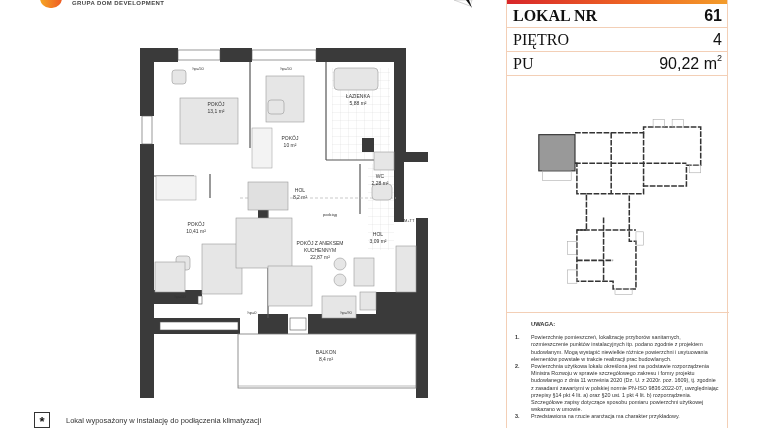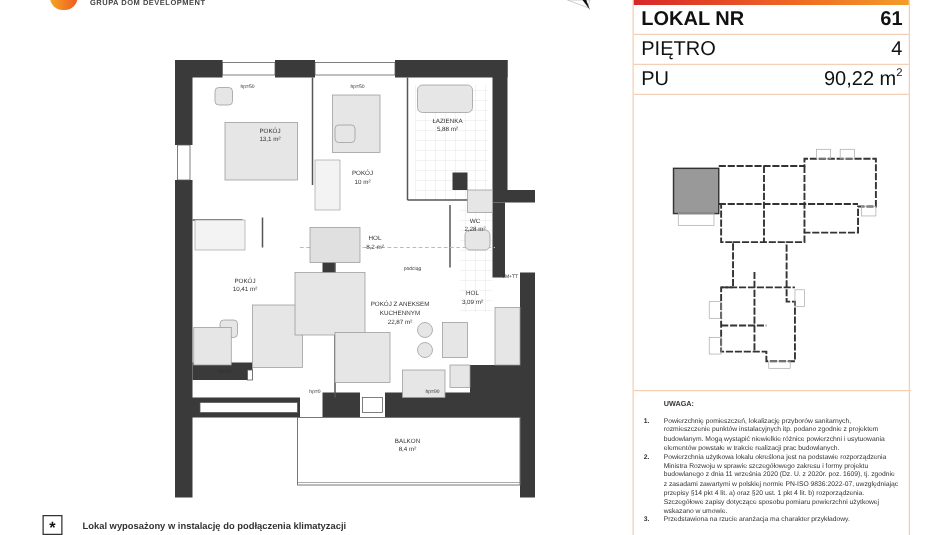--- a/index.html
+++ b/index.html
@@ -14,33 +14,33 @@
   
   .compass { position: absolute; left: 452px; top: 0; width: 28px; height: 10px; }
 
   
   .plan { position: absolute; left: 140px; top: 48px; width: 300px; height: 350px; }
 
   
   .info { position: absolute; left: 506px; top: 0; width: 222px; height: 428px; border-left: 1px solid #f3cfb6; border-right: 1px solid #f3cfb6; }
   .info-bar { height: 4px; background: linear-gradient(90deg,#d8262a,#ef6a23 60%,#f39c2a); }
   .info-row { display: flex; justify-content: space-between; align-items: center; height: 24px; padding: 0 5px 0 6px; border-bottom: 1px solid #f3cfb6; font-size: 16px; }
-  .info-row .k { font-weight: normal; }
+  .info-row .k { font-weight: normal; font-family: Liberation Serif, serif; }
   .info-row.bold .k, .info-row.bold .v { font-weight: bold; }
   .info-row .v sup { font-size: 9px; vertical-align: top; position: relative; top: -2px; }
   .keyplan { position: absolute; left: 8px; top: 108px; width: 200px; height: 200px; }
   .notes { position: absolute; left: 0; top: 312px; width: 222px; border-top: 1px solid #f3cfb6; padding: 8px 10px 0 8px; font-size: 5.4px; line-height: 7.2px; color: #333; }
   .notes-title { font-weight: bold; margin-left: 16px; margin-bottom: 6px; font-size: 5.8px; }
   .note { display: flex; margin-bottom: 0; }
   .note-num { width: 16px; font-weight: bold; flex-shrink: 0; }
 
   
   .legend { position: absolute; left: 34px; top: 412px; display: flex; align-items: center; }
   .legend-box { width: 16px; height: 16px; border: 1px solid #333; display: flex; align-items: center; justify-content: center; font-size: 13px; font-weight: bold; line-height: 1; padding-top: 3px; }
-  .legend-text { margin-left: 16px; font-size: 7.5px; color: #333; font-weight: bold; }
+  .legend-text { margin-left: 16px; font-size: 7.5px; color: #333; }
 
   .lbl { font-family: "Liberation Sans", sans-serif; fill: #333; }
 </style>
 </head>
 <body>
 
 <div class="logo">
   <div class="logo-mark"></div>
   <div class="logo-text">GRUPA DOM DEVELOPMENT</div>
 </div>

